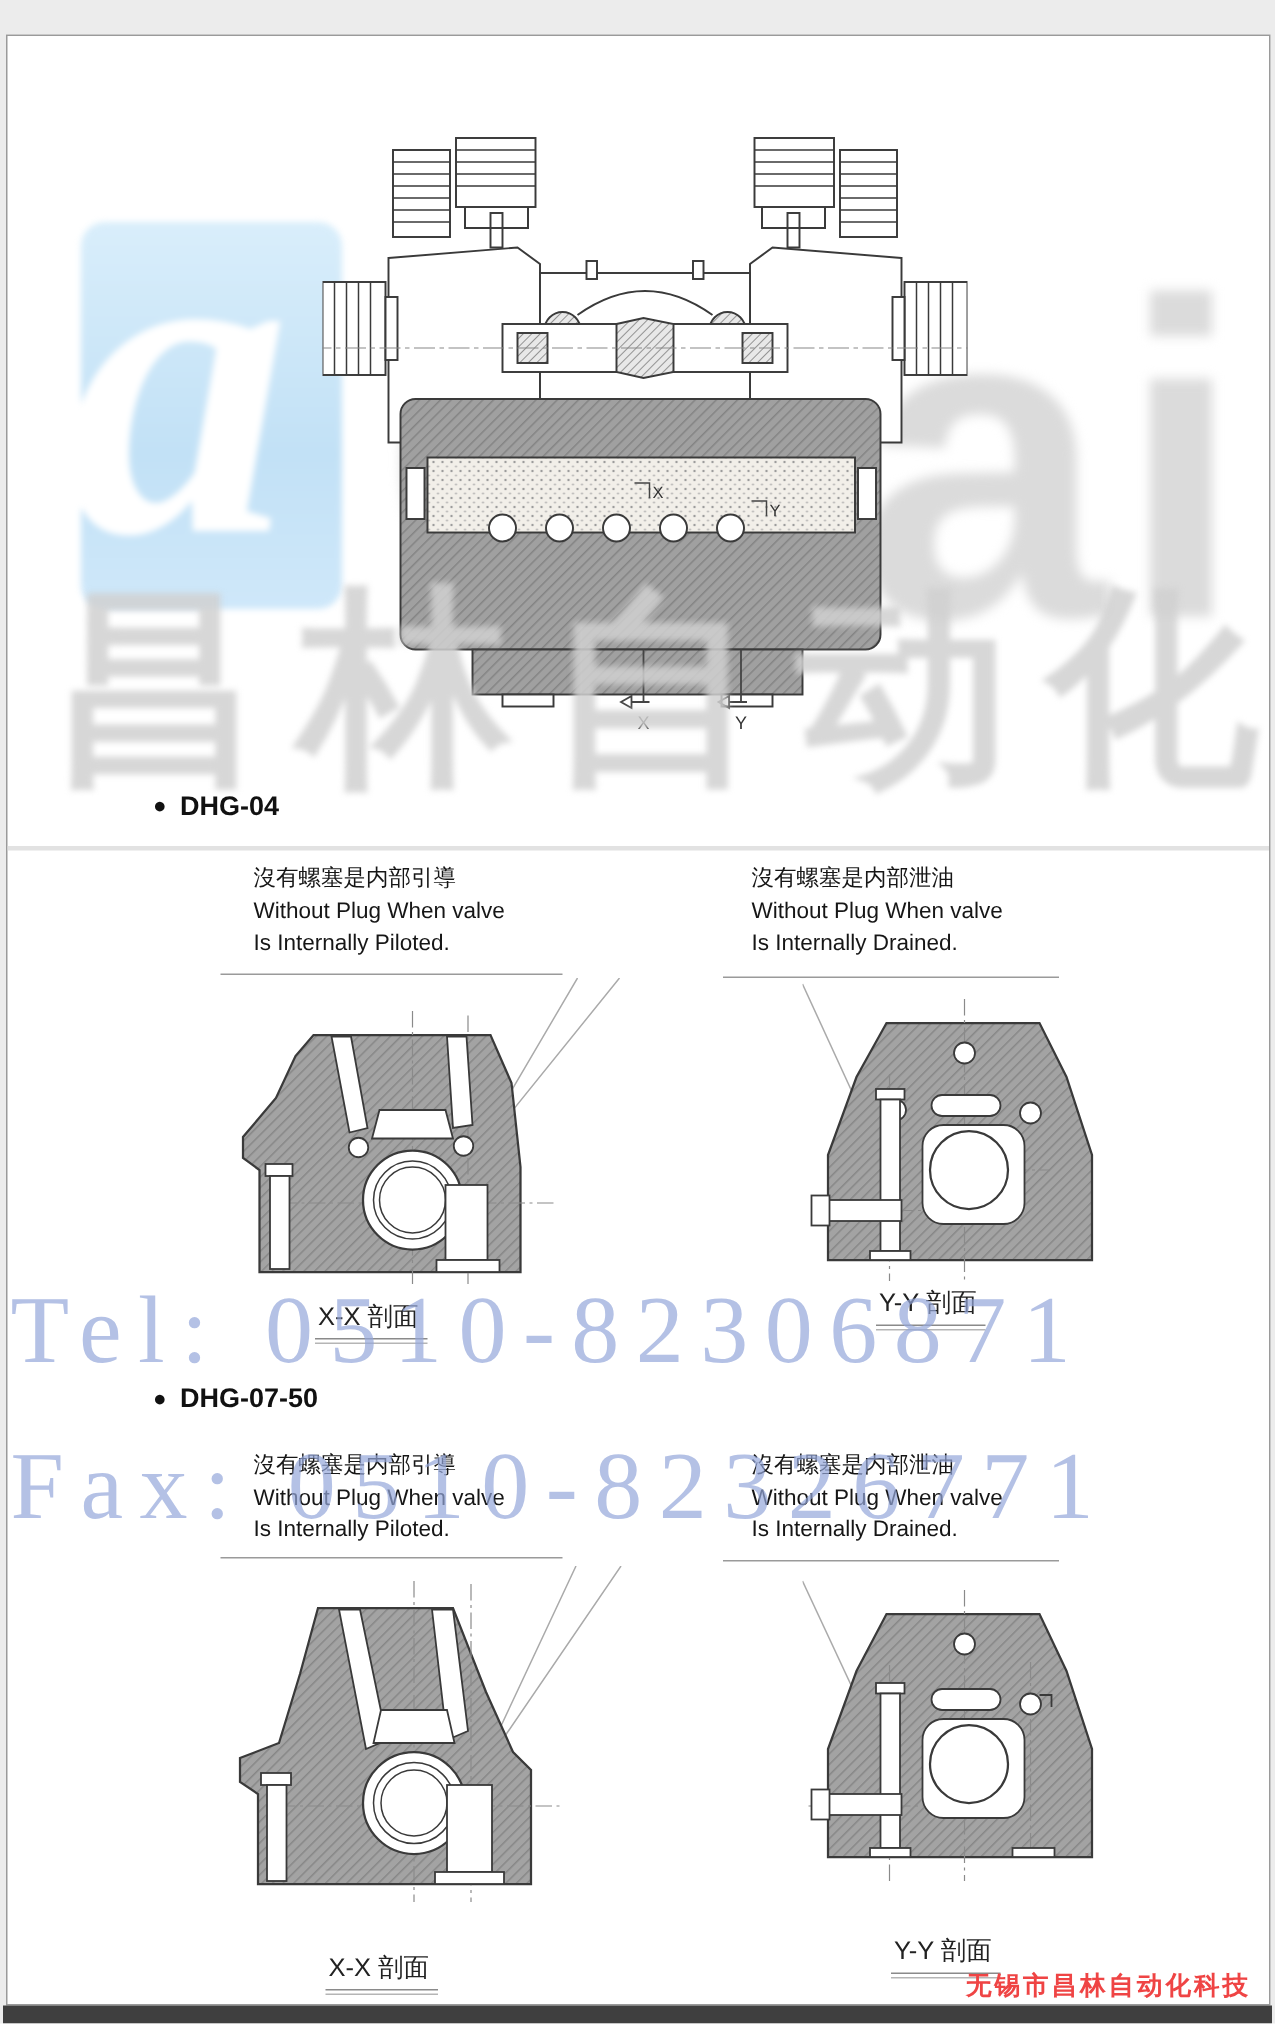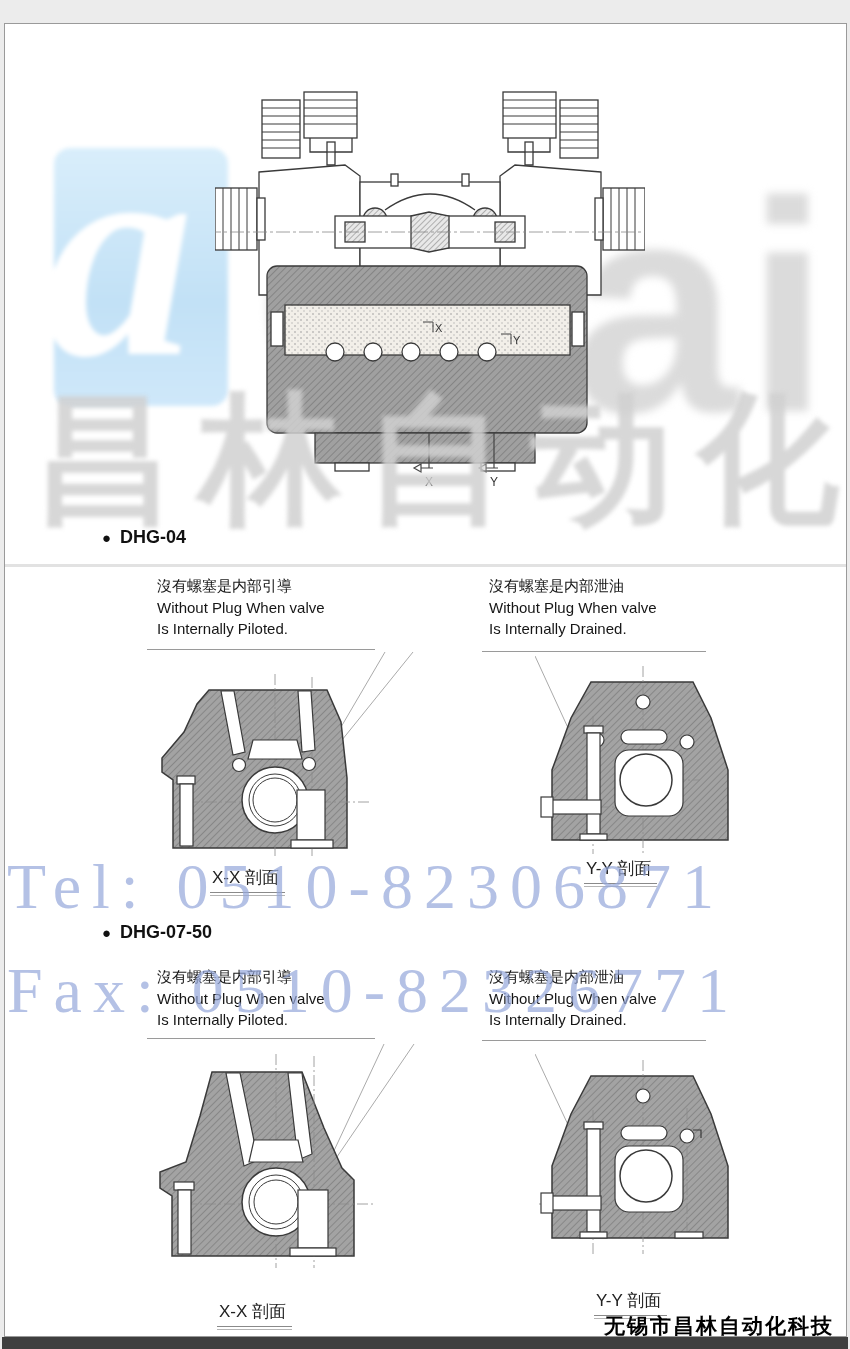--- a/index.html
+++ b/index.html
@@ -57,21 +57,21 @@
     display:flex; align-items:center; gap:9px;
   }
   .heading .bullet { font-size:15px; line-height:15px; }
   .heading-1 { top:503px; }
   .heading-2 { top:898px; }
   .divider {
     position:absolute; left:0; right:0; top:540px; height:3px;
     background:#e2e2e2; z-index:2;
   }
   .note {
-    position:absolute; z-index:5; font-size:15px; line-height:21.5px; color:#161616;
+    position:absolute; z-index:5; font-size:15px; line-height:21.5px; color:#161616;margin-left:12px;
   }
   .note-1L { left:152px; top:551px; }
   .note-1R { left:484px; top:551px; }
   .note-2L { left:152px; top:942px; }
   .note-2R { left:484px; top:942px; }
   .rule { position:absolute; height:1px; background:#9a9a9a; z-index:4; }
   .rule-1L { left:142px; top:625px; width:228px; }
   .rule-1R { left:477px; top:627px; width:224px; }
   .rule-2L { left:142px; top:1014px; width:228px; }
   .rule-2R { left:477px; top:1016px; width:224px; }
@@ -87,21 +87,21 @@
   .caption::after {
     content:""; position:absolute; left:0; right:0; bottom:-4px;
     border-bottom:1px solid #b5b5b5;
   }
   .cap-1L { left:205px; top:826px; }
   .cap-1R { left:579px; top:817px; }
   .cap-2L { left:212px; top:1260px; }
   .cap-2R { left:589px; top:1249px; }
   .footer-company {
     position:absolute; right:12px; top:1288px; z-index:5;
-    font-size:21px; font-weight:bold; color:#000000; letter-spacing:2px;
+    font-size:17px; font-weight:bold; color:#ef4444; letter-spacing:2px;
   }
   svg text { font-family:"Liberation Sans","DejaVu Sans",sans-serif; }
 </style>
 </head>
 <body>
 
 <div class="page">
 
   <div class="wm-logo">
     <div class="glyph">a</div>

